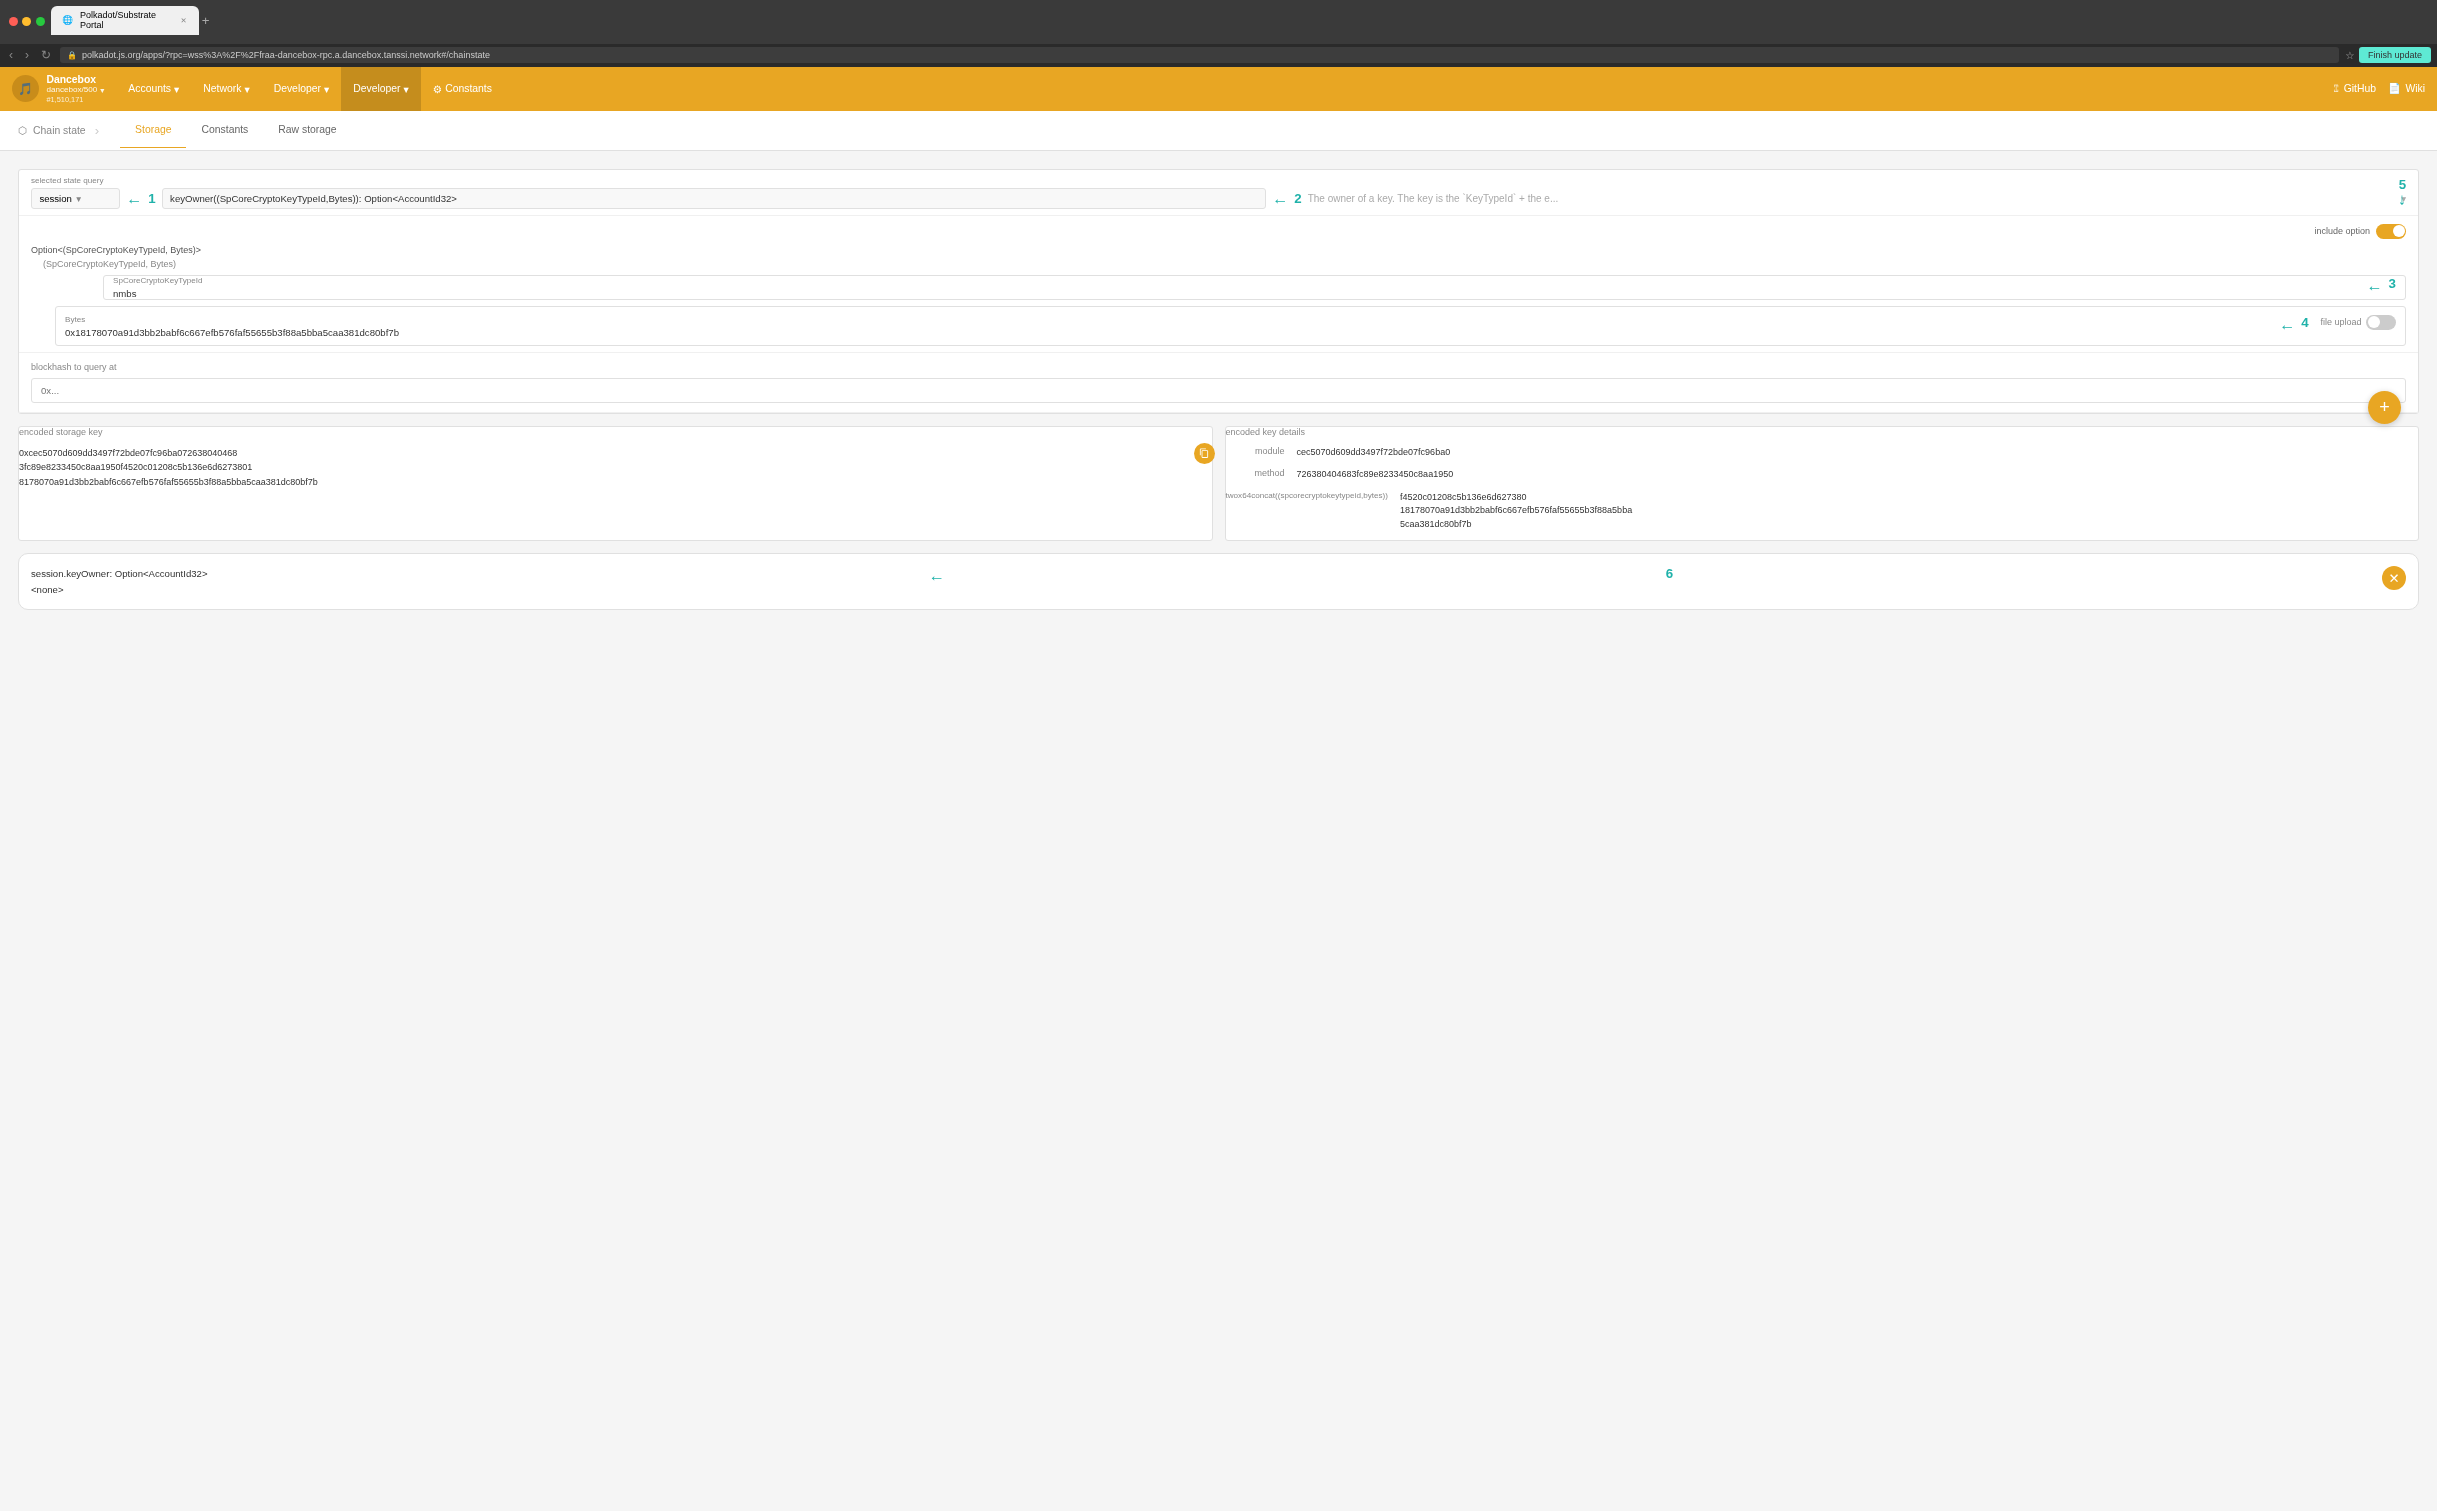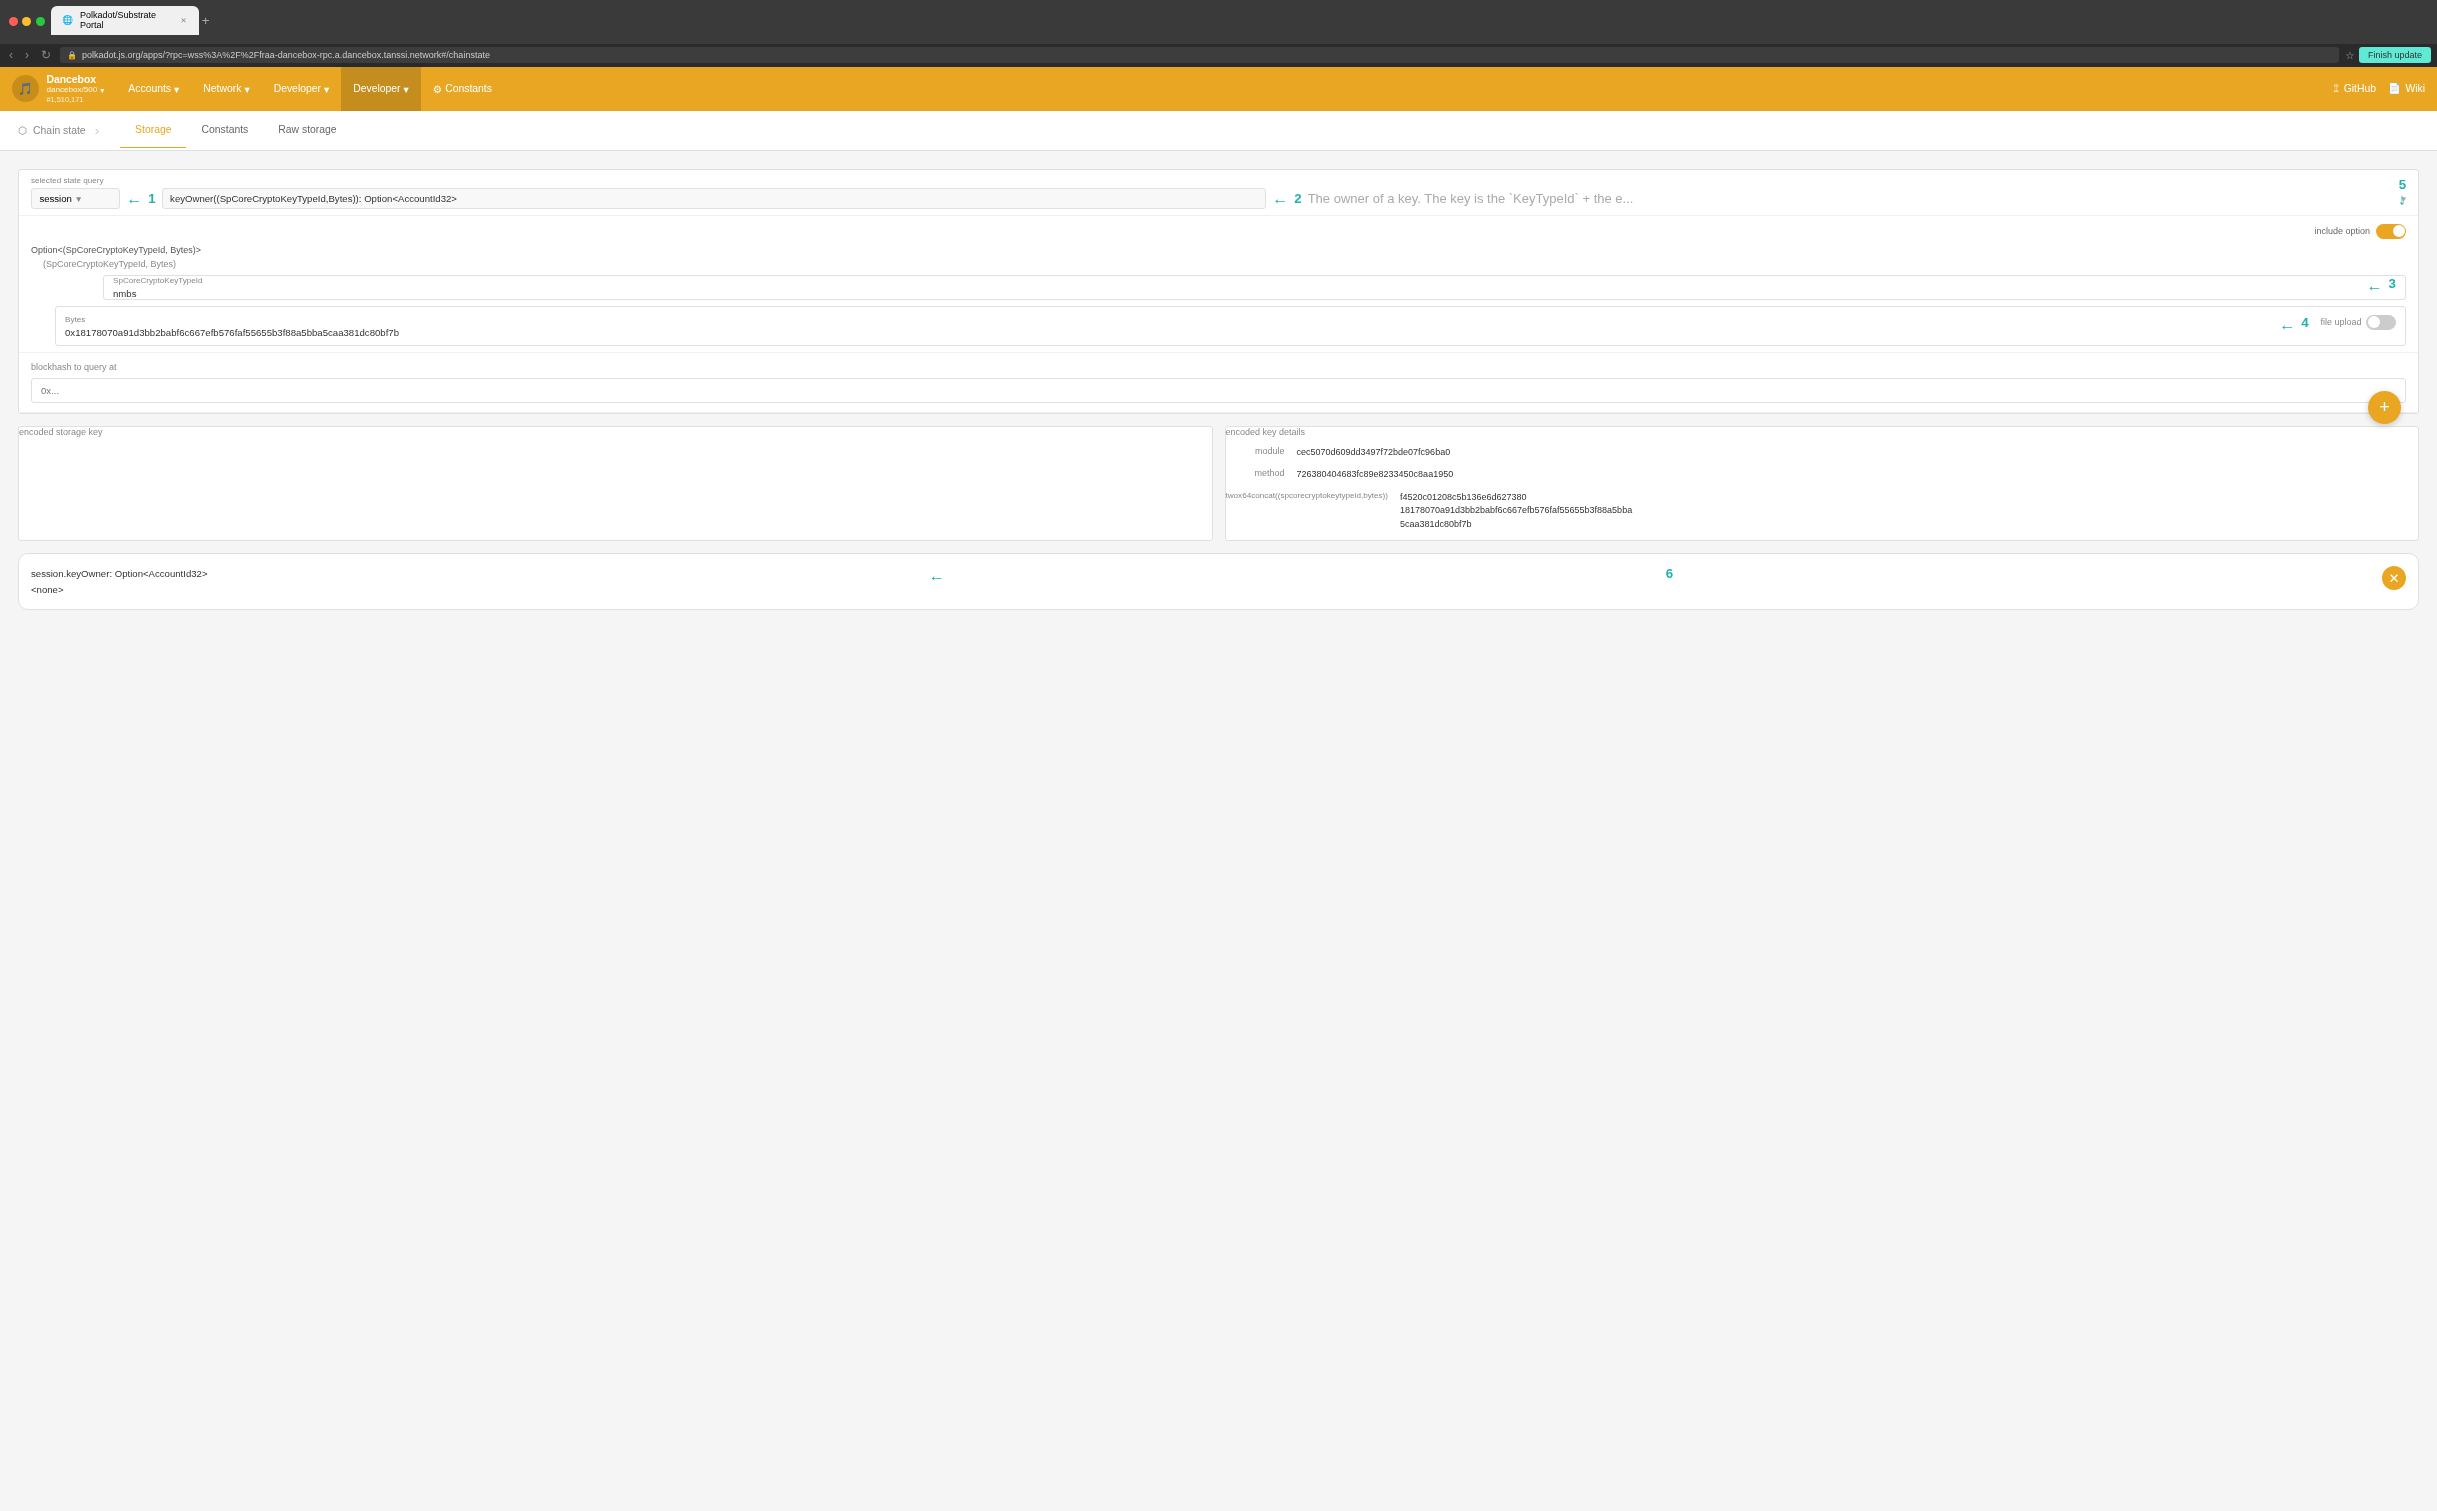--- a/index.html
+++ b/index.html
@@ -203,21 +203,21 @@
         <span class="ann-arrow">←</span>
         <span class="ann-num">1</span>
 
         <div class="query-method">
           <span style="font-size:9.6px; color:#333;">keyOwner((SpCoreCryptoKeyTypeId,Bytes)): Option&lt;AccountId32&gt;</span>
         </div>
 
         <span class="ann-arrow">←</span>
         <span class="ann-num">2</span>
 
-        <span style="font-size:13px; color:#aaa; flex:1;">The owner of a key. The key is the `KeyTypeId` + the e...</span>
+        <span style="font-size:10px; color:#aaa; flex:1;">The owner of a key. The key is the `KeyTypeId` + the e...</span>
         <span style="color:#aaa;">▾</span>
       </div>
     </div>
 
     <div class="params-section">
 
       <div style="display:flex; align-items:center; justify-content:flex-end; padding:7.4px 12px 3px; gap:6px;">
         <span style="font-size:9px; color:#666;">include option</span>
         <div class="toggle">
           <div class="toggle-thumb"></div>
@@ -264,20 +264,32 @@
         <div style="font-size:9px; color:#888; margin-bottom:6px;">blockhash to query at</div>
         <input class="blockhash-input" type="text" placeholder="0x..." style="">
       </div>
     </div>
   </div>
 
   <div class="results-grid">
 
     <div class="result-card">
       <div class="result-card-title">encoded storage key</div>
+      <div class="encoded-key-wrapper">
+        <div class="encoded-key-value">
+          0xcec5070d609dd3497f72bde07fc96ba072638040468<br>
+          3fc89e8233450c8aa1950f4520c01208c5b136e6d6273801<br>
+          8178070a91d3bb2babf6c667efb576faf55655b3f88a5bba5caa381dc80bf7b
+          <button class="copy-btn">
+            <svg width="10.4" height="10.4" viewBox="0 0 24 24" fill="white">
+              <path d="M16 1H4c-1.1 0-2 .9-2 2v14h2V3h12V1zm3 4H8c-1.1 0-2 .9-2 2v14c0 1.1.9 2 2 2h11c1.1 0 2-.9 2-2V7c0-1.1-.9-2-2-2zm0 16H8V7h11v14z"></path>
+            </svg>
+          </button>
+        </div>
+      </div>
     </div>
 
     <div class="result-card">
       <div class="result-card-title">encoded key details</div>
       <div class="key-details-table">
         <div class="key-detail-row">
           <div class="key-detail-label">module</div>
           <div class="key-detail-value">cec5070d609dd3497f72bde07fc96ba0</div>
         </div>
         <div class="key-detail-row">

